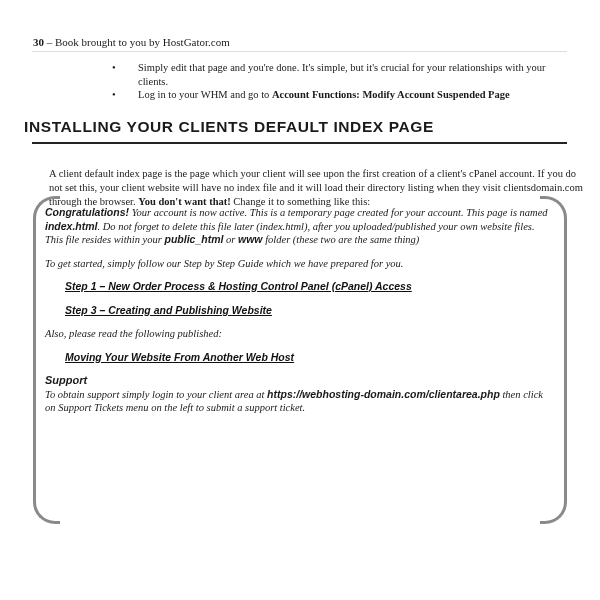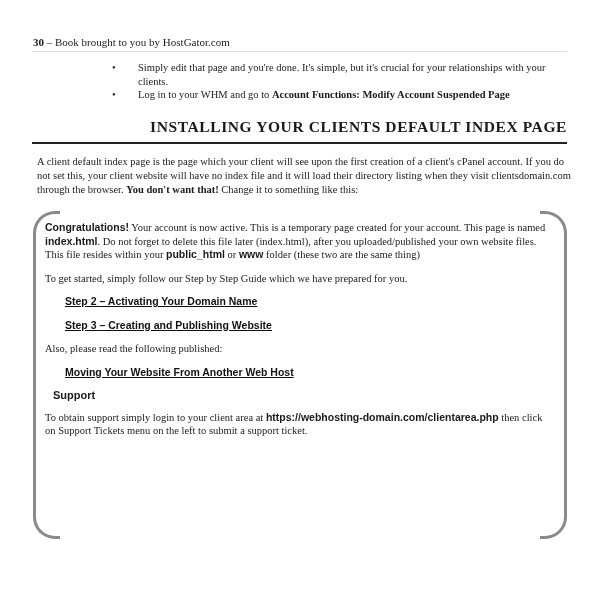--- a/index.html
+++ b/index.html
@@ -3,32 +3,32 @@
 <meta charset="utf-8">
 <style>
   html,body{margin:0;padding:0;background:#fff;}
   body{width:600px;height:600px;position:relative;overflow:hidden;color:#1a1a1a;font-family:"Liberation Serif","DejaVu Serif",serif;}
   .hdr{position:absolute;left:33px;top:36px;font-size:11px;}
   .hdr b{font-weight:bold;}
   .hdr-rule{position:absolute;left:32px;top:51px;width:535px;height:1px;background:#ddd;}
   ul.bul{position:absolute;left:128px;top:61px;width:440px;margin:0;padding:0;list-style:none;font-size:10.5px;line-height:13.5px;}
   ul.bul li{position:relative;padding-left:10px;}
   ul.bul li::before{content:"•";position:absolute;left:-16px;}
-  h1{position:absolute;left:32px;width:535px;top:118px;margin:0;text-align:right;font-family:Liberation Serif, serif;font-size:15.5px;letter-spacing:0.6px;font-weight:bold;}
+  h1{position:absolute;left:24px;width:535px;top:118px;margin:0;text-align:left;font-family:Liberation Sans, sans-serif;font-size:15.5px;letter-spacing:0.6px;font-weight:bold;}
   .h-rule{position:absolute;left:32px;top:142px;width:535px;height:1.5px;background:#222;}
-  .intro{position:absolute;left:33px;top:151px;width:540px;font-size:10.5px;line-height:14px;margin:4px;}
-  .box{position:absolute;left:33px;top:211px;width:534px;height:328px;}
+  .intro{position:absolute;left:33px;top:151px;width:540px;font-size:10.5px;line-height:14px;margin:16px;}
+  .box{position:absolute;left:33px;top:196px;width:534px;height:328px;font-style:italic;}
   .brk{position:absolute;top:0;bottom:0;width:24px;border:3px solid #8a8a8a;}
   .brk.l{left:0;border-right:none;border-radius:22px 0 0 22px;}
   .brk.r{right:0;border-left:none;border-radius:0 22px 22px 0;}
   .inner{position:absolute;left:12px;top:10px;width:510px;font-size:10.5px;line-height:13.5px;}
   .sans{font-family:"Liberation Sans",sans-serif;font-weight:bold;}
   .inner p{margin:0 0 10px 0;}
   .lnk{display:block;margin:0 0 10px 20px;font-family:"Liberation Sans",sans-serif;font-weight:bold;text-decoration:underline;font-size:10.5px;color:#111;}
-  .sup-h{font-family:"Liberation Sans",sans-serif;font-weight:bold;font-size:11px;margin:8px;}
+  .sup-h{font-family:"Liberation Sans",sans-serif;font-weight:bold;font-size:11px;margin:0;}
 </style>
 </head>
 <body>
 
 <div class="hdr"><b>30</b><span> – Book brought to you by HostGator.com</span></div>
 <div class="hdr-rule"></div>
 
 <ul class="bul">
   <li><span>Simply edit that page and you're done. It's simple, but it's crucial for your relationships with your clients.</span></li>
   <li><span>Log in to your WHM and go to </span><b>Account Functions: Modify Account Suspended Page</b></li>
@@ -38,20 +38,20 @@
 <div class="h-rule"></div>
 
 <p class="intro"><span>A client default index page is the page which your client will see upon the first creation of a client's cPanel account. If you do not set this, your client website will have no index file and it will load their directory listing when they visit clientsdomain.com through the browser. </span><b>You don't want that!</b><span> Change it to something like this:</span></p>
 
 <div class="box">
   <div class="brk l"></div>
   <div class="brk r"></div>
   <div class="inner">
     <p><span class="sans">Congratulations!</span><span> Your account is now active. This is a temporary page created for your account. This page is named </span><span class="sans">index.html</span><span>.  Do not forget to delete this file later (index.html), after you uploaded/published your own website files. This file resides within your </span><span class="sans">public_html</span><span> or </span><span class="sans">www</span><span> folder (these two are the same thing)</span></p>
     <p>To get started, simply follow our Step by Step Guide which we have prepared for you.</p>
-    <a class="lnk">Step 2 – Activating Your Domain Name</a>
+    <a class="lnk">Step 1 – New Order Process &amp; Hosting Control Panel (cPanel) Access</a>
     <a class="lnk">Step 3 – Creating and Publishing Website</a>
     <p>Also, please read the following published:</p>
     <a class="lnk">Moving Your Website From Another Web Host</a>
     <div class="sup-h">Support</div>
     <p><span>To obtain support simply login to your client area at </span><span class="sans">https://webhosting-domain.com/clientarea.php</span><span> then click on Support Tickets menu on the left to submit a support ticket.</span></p>
   </div>
 </div>
 
 </body></html>

